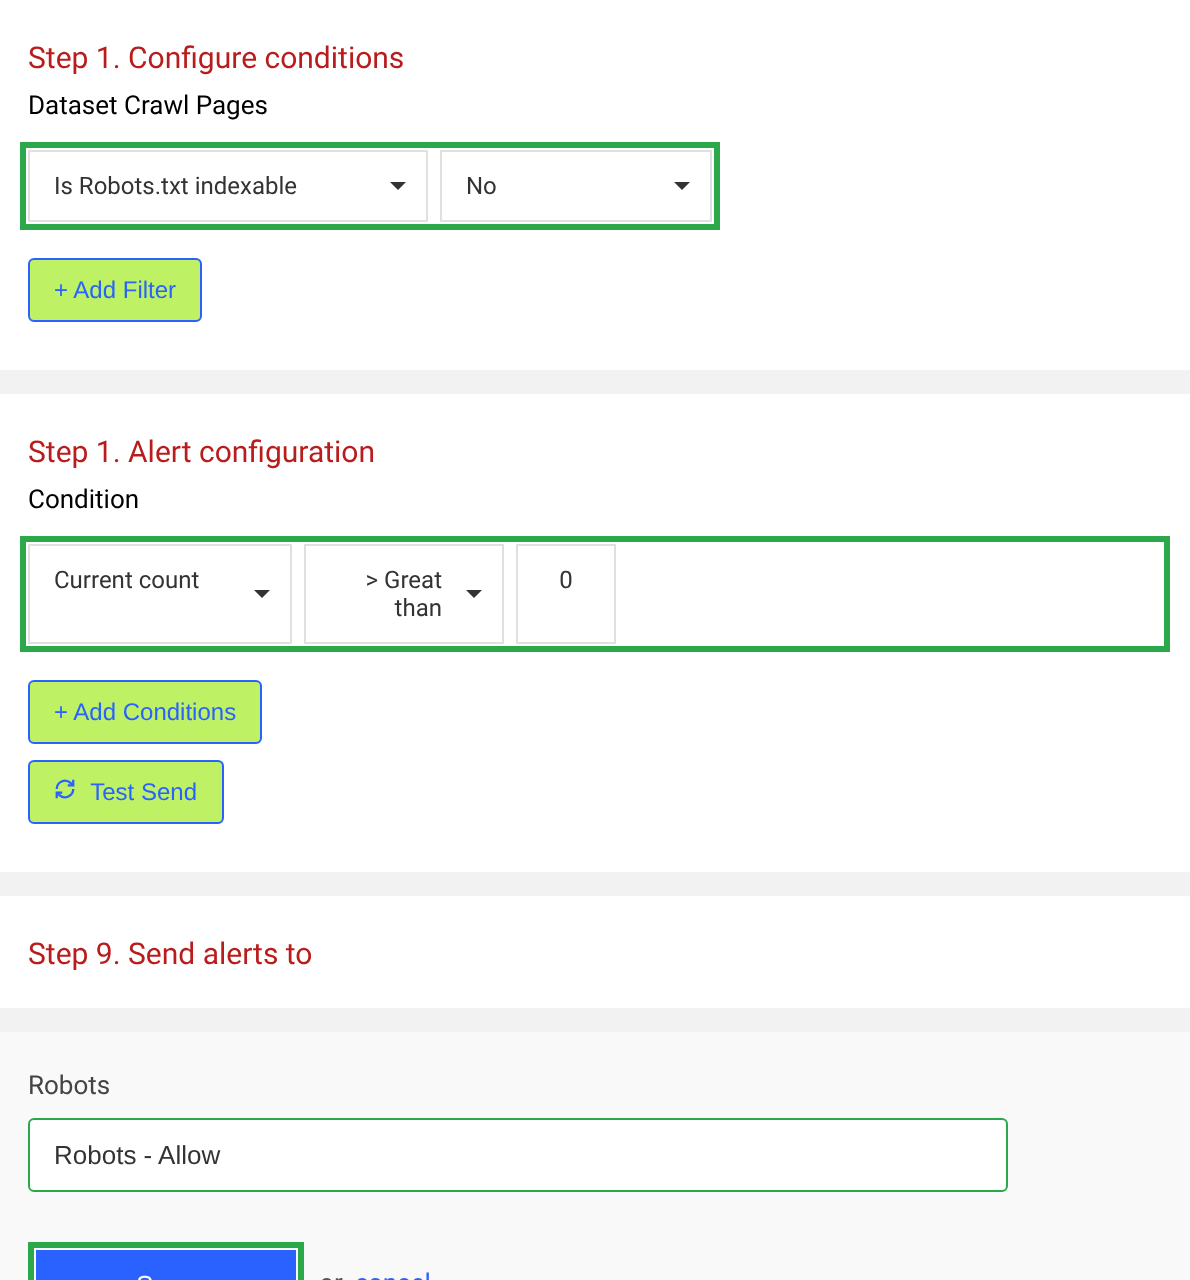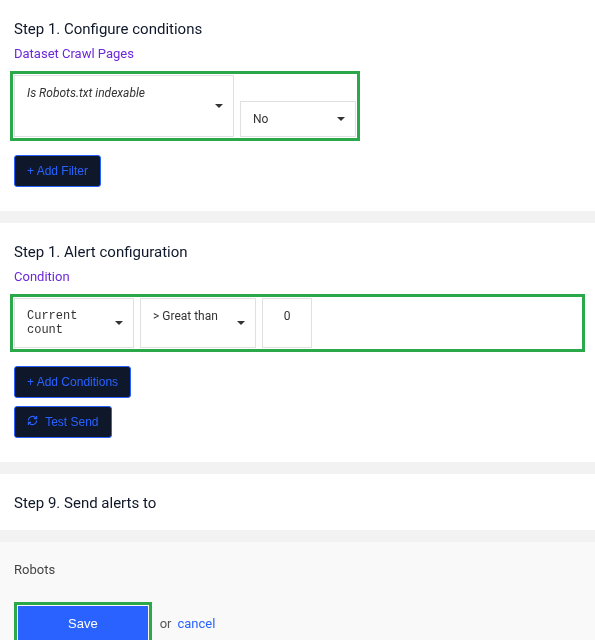--- a/index.html
+++ b/index.html
@@ -7,26 +7,26 @@
       font-family: -apple-system, BlinkMacSystemFont, 'Segoe UI', Roboto, sans-serif;
       font-size: 13px;
       color: #333;
       background: #fff;
       width: 595px;
     }
     .step-header {
       padding: 20px 14px 8px 14px;
       font-size: 15px;
       font-weight: 400;
-      color: #0f172a;
+      color: #b91c1c;
     }
     .sublabel {
       padding: 0 14px 10px 14px;
       font-size: 13px;
-      color: #6d28d9;
+      color: #000000;
     }
     .highlight-box {
       border: 3px solid #2ba84a;
       display: inline-flex;
       margin: 0 10px 10px 10px;
       padding: 1px;
     }
     .select-group {
       display: flex;
     }
@@ -49,21 +49,21 @@
       border-left: 4px solid transparent;
       border-right: 4px solid transparent;
       border-top: 4px solid #333;
     }
     .btn-outline {
       display: inline-block;
       margin: 4px 14px;
       padding: 8px 12px;
       border: 1px solid #2962ff;
       color: #2962ff;
-      background: #0f172a;
+      background: #bef264;
       font-size: 12px;
       border-radius: 3px;
       cursor: pointer;
     }
     .section-gap {
       background: #f2f2f2;
       height: 12px;
       margin-top: 20px;
     }
     .step3-body {
@@ -110,24 +110,24 @@
     }
     .cancel-link {
       color: #2962ff;
       cursor: pointer;
       font-size: 13px;
     }
     .refresh-icon {
       display: inline-block;
       margin-right: 4px;
     }
-    .w1 { width: 220px; font-style: italic; }
-    .w2 { width: 116px; margin-top: 26px; }
-    .w3 { width: 120px; font-family: Liberation Mono, monospace; }
-    .w4 { width: 116px; }
+    .w1 { width: 200px; }
+    .w2 { width: 136px; }
+    .w3 { width: 132px; }
+    .w4 { width: 100px; text-align: right; }
     .w5 { width: 50px; text-align: center; padding-right: 12px; }
   </style>
 </head>
 <body>
 
 
 
 
 <div class="step-header">Step 1. Configure conditions</div>
 <div class="sublabel">Dataset Crawl Pages</div>
@@ -192,20 +192,21 @@
 
 <div class="section-gap"></div>
 
 
 <div class="step-header">Step 9. Send alerts to</div>
 
 <div class="section-gap" style="margin-top:10px;"></div>
 
 <div class="step3-body">
   <div class="title-label">Robots</div>
+  <input class="title-input" type="text" value="Robots - Allow" style="">
 
   <div class="save-row">
     <span class="save-wrap">
       <button class="save-btn">
         <span>Save</span>
       </button>
     </span>
     <span class="or-text">or</span>
     <span class="cancel-link">cancel</span>
   </div>

